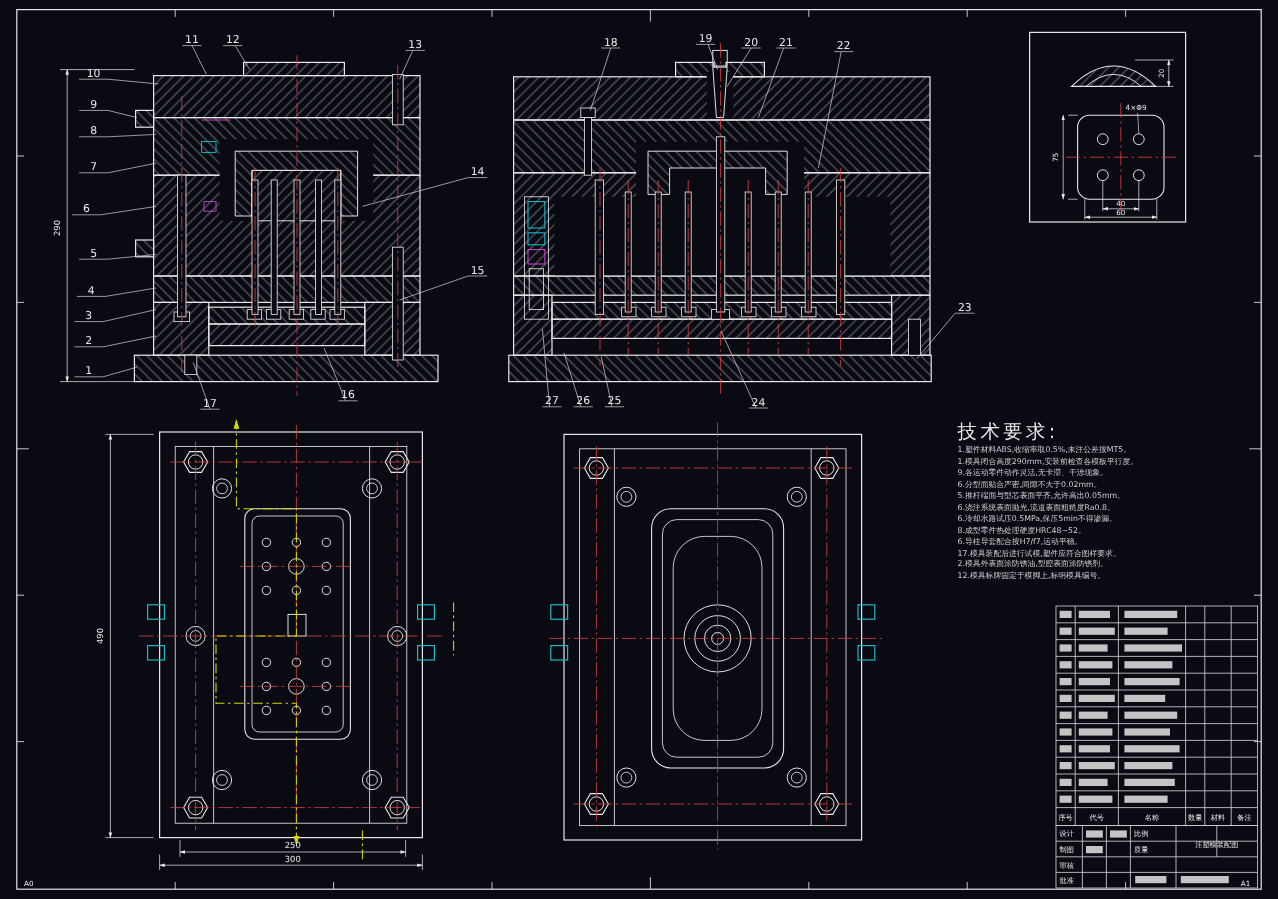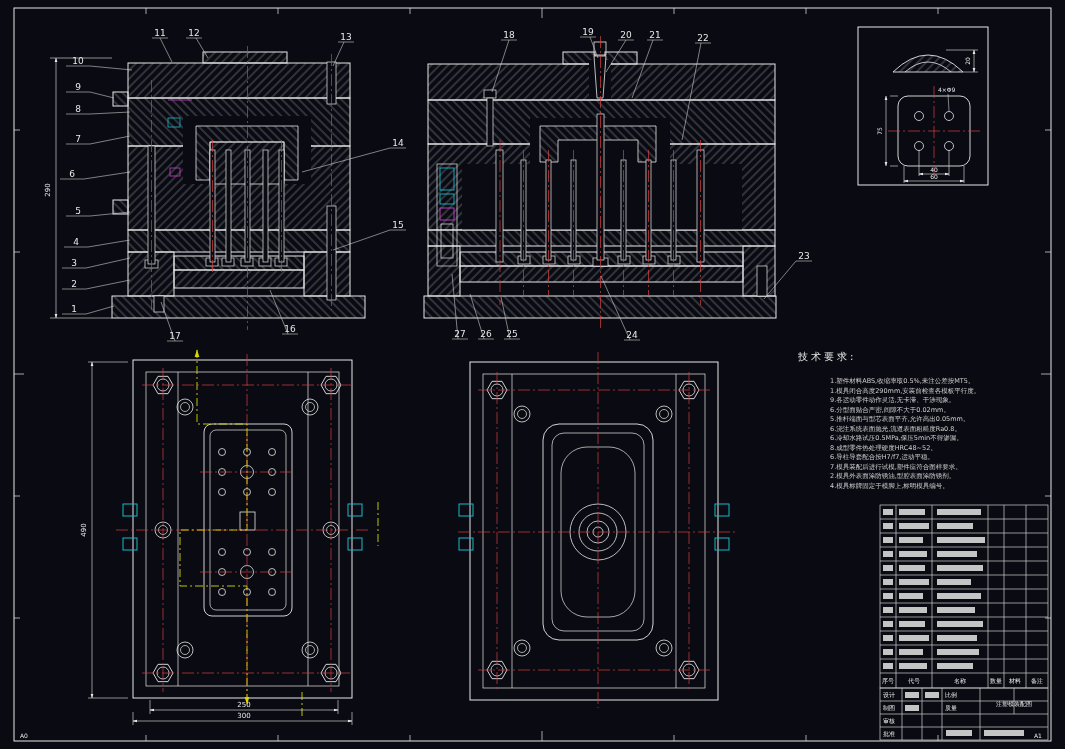--- a/index.html
+++ b/index.html
@@ -17,22 +17,22 @@
   .p1{fill:url(#h1);stroke:#e8e8e8;stroke-width:1;}
   .p2{fill:url(#h2);stroke:#e8e8e8;stroke-width:1;}
   .bg{fill:#0a0a12;}
   .pin{fill:#0a0a12;stroke:#e8e8e8;stroke-width:0.7;}
   .ld{stroke:#cfcfcf;stroke-width:0.6;fill:none;}
   .dl{stroke:#e8e8e8;stroke-width:0.6;fill:none;}
   .gd{stroke:#cfcfcf;stroke-width:0.7;fill:none;}
   .sm{fill:#c4c4c4;}
   .hole{fill:none;stroke:#e8e8e8;stroke-width:0.8;}
   .tech{position:absolute;left:798px;top:350px;width:218px;color:#cfcfcf;}
-  .tech-title{font-size:10px;color:#e8e8e8;letter-spacing:3px;margin-bottom:13px;}
-  .tech-line{font-size:6.5px;line-height:9.5px;white-space:nowrap;overflow:hidden;margin-left:32px;}
+  .tech-title{font-size:16px;color:#e8e8e8;letter-spacing:3px;margin-bottom:0;}
+  .tech-line{font-size:6.5px;line-height:9.5px;white-space:nowrap;overflow:hidden;}
 </style>
 </head>
 <body>
 
 <svg width="1065" height="749" viewBox="0 0 1065 749">
 <defs>
   <pattern id="h1" patternUnits="userSpaceOnUse" width="6" height="6" patternTransform="rotate(45)">
     <line x1="3" y1="0" x2="3" y2="6" stroke="#9aa0a8" stroke-width="0.55"></line>
   </pattern>
   <pattern id="h2" patternUnits="userSpaceOnUse" width="6" height="6" patternTransform="rotate(-45)">
@@ -364,16 +364,16 @@
   <div class="tech-title">技术要求:</div>
   <div class="tech-line">1.塑件材料ABS,收缩率取0.5%,未注公差按MT5。</div>
   <div class="tech-line">1.模具闭合高度290mm,安装前检查各模板平行度。</div>
   <div class="tech-line">9.各运动零件动作灵活,无卡滞、干涉现象。</div>
   <div class="tech-line">6.分型面贴合严密,间隙不大于0.02mm。</div>
   <div class="tech-line">5.推杆端面与型芯表面平齐,允许高出0.05mm。</div>
   <div class="tech-line">6.浇注系统表面抛光,流道表面粗糙度Ra0.8。</div>
   <div class="tech-line">6.冷却水路试压0.5MPa,保压5min不得渗漏。</div>
   <div class="tech-line">8.成型零件热处理硬度HRC48~52。</div>
   <div class="tech-line">6.导柱导套配合按H7/f7,运动平稳。</div>
-  <div class="tech-line">7.模具装配后进行试模,塑件应符合图样要求。</div>
+  <div class="tech-line">17.模具装配后进行试模,塑件应符合图样要求。</div>
   <div class="tech-line">2.模具外表面涂防锈油,型腔表面涂防锈剂。</div>
-  <div class="tech-line">4.模具标牌固定于模脚上,标明模具编号。</div>
+  <div class="tech-line">12.模具标牌固定于模脚上,标明模具编号。</div>
 </div>
 
 </body></html>

